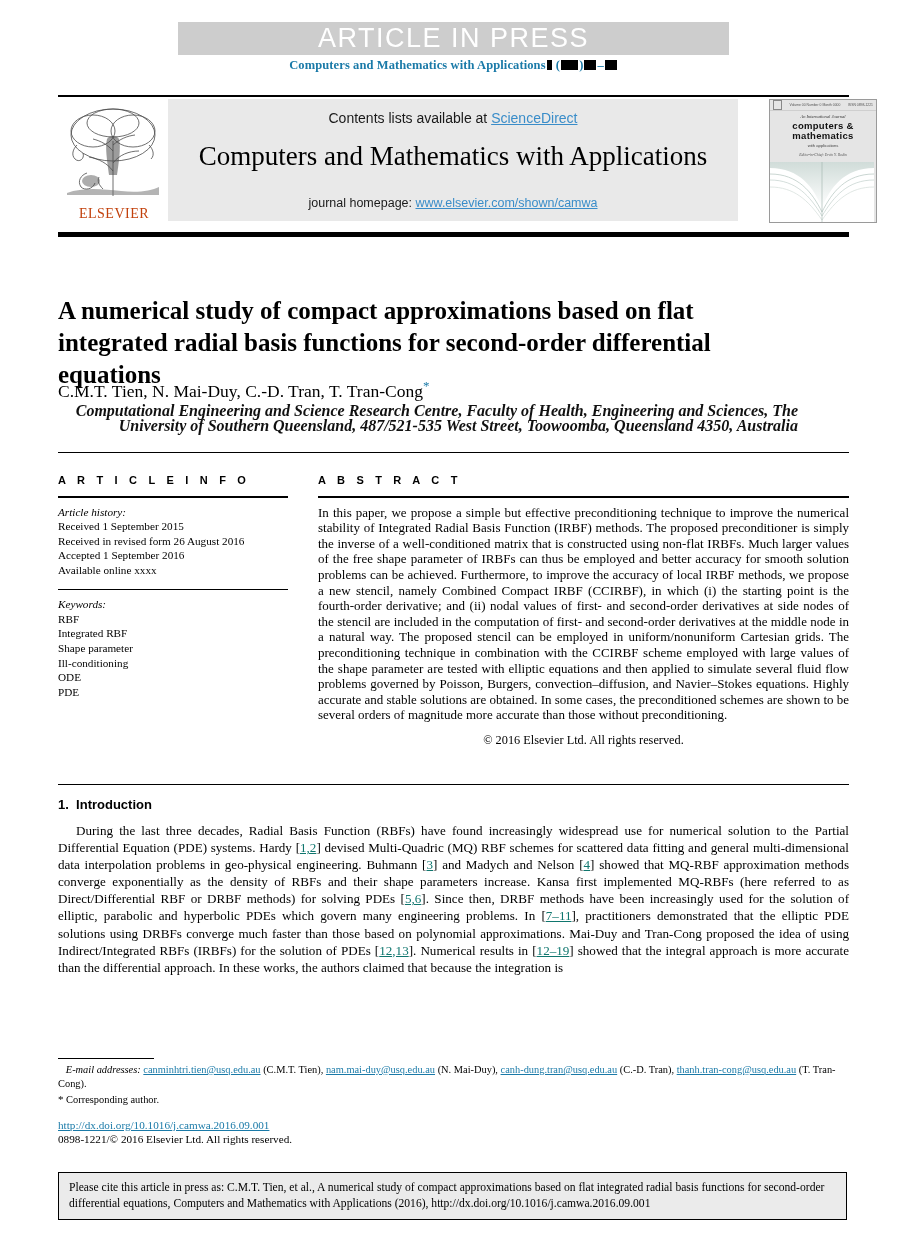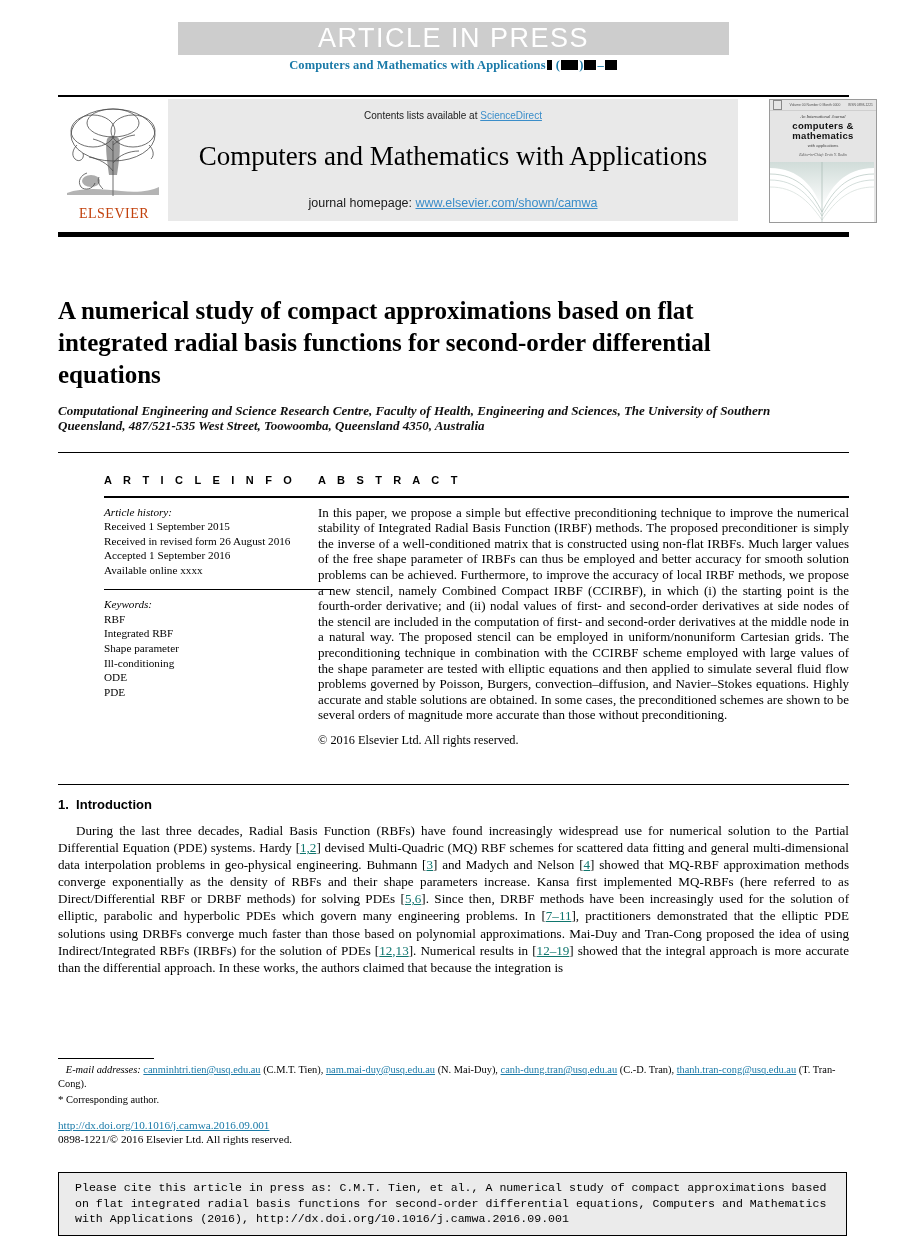--- a/index.html
+++ b/index.html
@@ -97,21 +97,21 @@
     position: absolute;
     left: 110px; top: 0;
     width: 570px; height: 122px;
     background: #e9e9e9;
   }
   .contents-line {
     position: absolute;
     left: 0; right: 0; top: 11px;
     text-align: center;
     font-family: "Liberation Sans", sans-serif;
-    font-size: 10px;
+    font-size: 14px;
     color: #1a1a1a;
   }
   .sd-link { color: #3a8dc9; }
   .journal-name {
     position: absolute;
     left: 0; right: 0; top: 42px;
     text-align: center;
     font-family: "Liberation Serif", serif;
     font-size: 27px;
     color: #000;
@@ -203,37 +203,37 @@
     font-size: 13px;
     vertical-align: super;
   }
   .affil {
     position: absolute;
     left: 58px; top: 404px;
     width: 740px;
     font-family: "Liberation Serif", serif;
     font-style: italic;
     font-weight: bold;
-    font-size: 13px;
+    font-size: 16px;
     line-height: 14.5px;
     color: #111;
+    text-align: right;
   }
 
   
   .rule-before-info {
     position: absolute;
     left: 58px; top: 452px;
     width: 791px; height: 1.4px;
     background: #000;
   }
   .col-info {
     position: absolute;
     left: 58px; top: 474px;
     width: 230px;
-    margin-left: 46px;
   }
   .col-abs {
     position: absolute;
     left: 318px; top: 474px;
     width: 531px;
   }
   .sec-head {
     font-family: "Liberation Sans", sans-serif;
     font-weight: bold;
     font-size: 11px;
@@ -252,21 +252,21 @@
   .info-block .it { font-style: italic; }
   .info-gap { height: 11px; }
   .abstract-body {
     font-family: "Liberation Serif", serif;
     font-size: 13px;
     line-height: 15.6px;
     text-align: justify;
     color: #000;
   }
   .copyright {
-    text-align: left;
+    text-align: center;
     font-family: "Liberation Serif", serif;
     font-size: 12.3px;
     margin-top: 10px;
   }
 
   
   .rule-before-intro {
     position: absolute;
     left: 58px; top: 784px;
     width: 791px; height: 1.4px;
@@ -326,23 +326,23 @@
     color: #000;
   }
 
   
   .cite-box {
     position: absolute;
     left: 58px; top: 1172px;
     width: 789px;
     border: 1px solid #000;
     background: #ebebeb;
-    padding: 7px 10px 8px 16px;
+    padding: 7px 10px 8px 10px;
     box-sizing: border-box;
-    font-family: Liberation Mono, monospace;
+    font-family: Liberation Serif, serif;
     font-size: 11.6px;
     line-height: 15.5px;
     color: #000;
   }
 </style>
 </head>
 <body>
 
 <div class="page">
 
@@ -417,20 +417,23 @@
         <path d="M0 25 C24 25 38 38 52 58 C66 38 80 25 104 25" fill="none" stroke="#d2dcd9" stroke-width="0.7"></path>
         <line x1="52" y1="0" x2="52" y2="60" stroke="#9fb2ad" stroke-width="0.6"></line>
       </svg>
     </div>
   </div>
 
   <div class="rule-after-mast"></div>
 
   <h1 class="title">A numerical study of compact approximations based on flat integrated radial basis functions for second-order differential equations</h1>
 
+  <div class="authors">
+    <span>C.M.T. Tien, N. Mai-Duy, C.-D. Tran, T. Tran-Cong</span><span class="astx">*</span>
+  </div>
 
   <div class="affil">Computational Engineering and Science Research Centre, Faculty of Health, Engineering and Sciences, The University of Southern Queensland, 487/521-535 West Street, Toowoomba, Queensland 4350, Australia</div>
 
   <div class="rule-before-info"></div>
 
   <div class="col-info">
     <div class="sec-head">A R T I C L E   I N F O</div>
     <div class="hr-thin wide"></div>
     <div class="info-block">
       <div class="it">Article history:</div>

